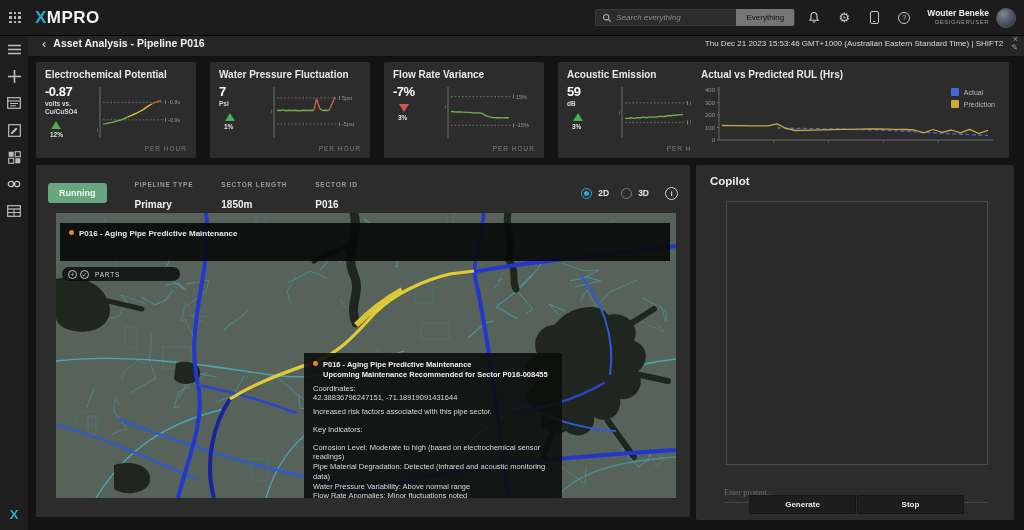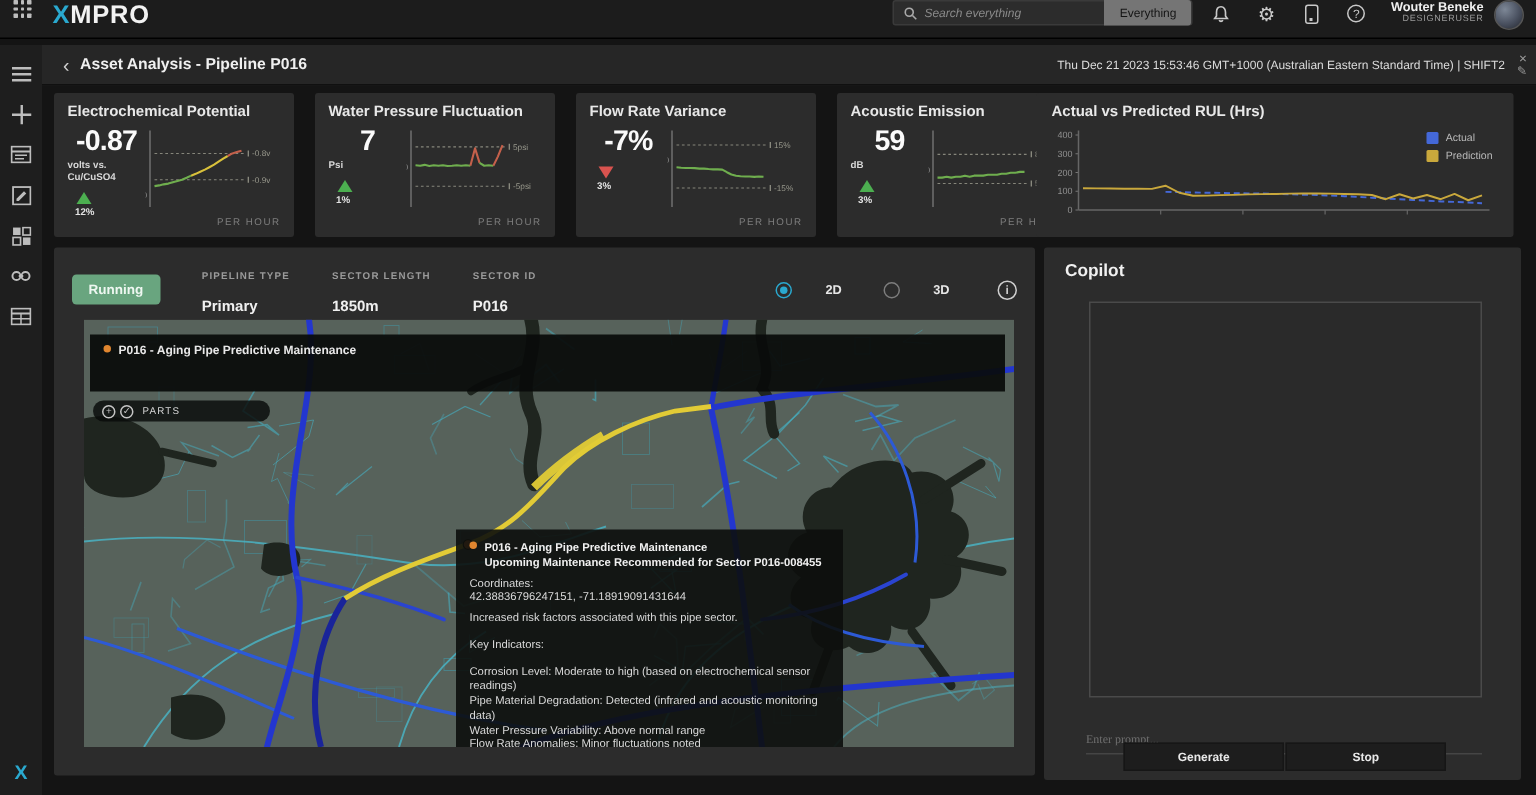--- a/index.html
+++ b/index.html
@@ -1,21 +1,21 @@
 <!DOCTYPE html>
 <html><head>
 <meta charset="utf-8">
 <style>
   * { margin:0; padding:0; box-sizing:border-box; }
   html,body { width:1024px; height:530px; background:#141414; overflow:hidden;
     font-family:"Liberation Sans", sans-serif; color:#e6e6e6; }
 
   
-  .topbar { position:absolute; left:0; top:0; width:1024px; height:26px; background:#1c1c1c;
-    display:flex; align-items:flex-start; border-bottom:1px solid #000; z-index:10; }
+  .topbar { position:absolute; left:0; top:0; width:1024px; height:36px; background:#1c1c1c;
+    display:flex; align-items:center; border-bottom:1px solid #000; z-index:10; }
   .waffle { width:12px; height:12px; margin-left:9px; display:grid; grid-template-columns:repeat(3,1fr); gap:2px; cursor:pointer;}
   .waffle i { width:2.5px; height:2.5px; background:#bdbdbd; border-radius:0.5px;}
   .logo { margin-left:14px; font-size:17px; font-weight:800; letter-spacing:0.5px; color:#f2f2f2;}
   .logo b { color:#2aa9cf; font-weight:800;}
   .top-spacer { flex:1; }
   .searchwrap { display:flex; align-items:center; height:17px; background:#2c2c2c; border:1px solid #3a3a3a; border-radius:2px; width:200px;}
   .searchwrap svg { margin:0 4px 0 6px; }
   .searchwrap input { flex:1; background:transparent; border:none; outline:none; color:#cfcfcf;
     font-size:8px; font-style:italic; font-family:"Liberation Sans", sans-serif; min-width:0;}
   .scopebtn { height:17px; background:#757575; color:#141414; border:none; font-size:8px;
@@ -51,21 +51,21 @@
   
   .main { position:absolute; left:28px; top:57px; width:996px; height:473px; background:#141414;}
   .card { background:#2c2c2c; border-radius:2px; }
 
   
   .kpi-row { position:absolute; left:8px; top:5px; display:flex; gap:14px;}
   .kpi-card { width:160px; height:96px; position:relative; padding:7px 9px;}
   .kpi-title { font-size:10px; font-weight:bold; color:#e8e8e8; white-space:nowrap;}
   .kpi-body { display:flex; margin-top:4px;}
   .kpi-left { width:52px; flex:none;}
-  .kpi-value { font-size:19px; font-weight:bold; color:#fafafa; letter-spacing:-0.5px;text-align:center;}
+  .kpi-value { font-size:13px; font-weight:bold; color:#fafafa; letter-spacing:-0.5px;}
   .kpi-unit { font-size:6.5px; font-weight:bold; color:#d8d8d8; line-height:1.2; margin-top:1px;}
   .tri { width:0; height:0; margin:5px 0 2px 6px;}
   .tri-up { border-left:5px solid transparent; border-right:5px solid transparent; border-bottom:8px solid #4caf50;}
   .tri-down { border-left:5px solid transparent; border-right:5px solid transparent; border-top:8px solid #d9534f;}
   .kpi-change { font-size:6.5px; font-weight:bold; color:#e2e2e2; margin-left:5px; margin-top:2px;}
   .spark { width:100px; height:54px; flex:none; margin-top:2px;}
   .kpi-caption { position:absolute; right:9px; bottom:6px; font-size:6.5px; color:#7d7d7d; letter-spacing:1px;}
 
   
   .rul-card { position:absolute; left:663px; top:5px; width:318px; height:96px; padding:7px 10px;}
@@ -75,21 +75,21 @@
   .legend-item { display:flex; align-items:center; margin-bottom:4px;}
   .legend-chip { width:8px; height:8px; margin-right:5px; border-radius:1px;}
 
   
   .left-card { position:absolute; left:8px; top:108px; width:654px; height:352px; padding:10px 12px;}
   .status-row { display:flex; align-items:center; height:36px;}
   .badge { background:#69a57f; color:#eef7f1; font-size:9px; padding:5px 11px; border-radius:3px; font-weight:bold;}
   .field { margin-left:28px; line-height:1.3;}
   .field-label { font-size:6.5px; color:#9a9a9a; letter-spacing:0.8px; font-weight:bold;}
   .field-value { font-size:10px; font-weight:bold; color:#f0f0f0; margin-top:2px;}
-  .view-toggles { margin-left:auto; display:flex; align-items:center; gap:22px;}
+  .view-toggles { margin-left:auto; display:flex; align-items:center; gap:6px;}
   .radio { width:11px; height:11px; border:1.5px solid #7d7d7d; border-radius:50%; display:flex; align-items:center; justify-content:center; cursor:pointer;}
   .radio .dot { width:5px; height:5px; border-radius:50%; background:transparent;}
   .radio.sel { border-color:#2aa9cf;}
   .radio.sel .dot { background:#2aa9cf;}
   .radio-label { font-size:8.5px; font-weight:bold; color:#e6e6e6; margin-right:6px;}
   .infoicon { width:13px; height:13px; border:1.3px solid #cfcfcf; border-radius:50%; font-size:8px; font-weight:bold;
     display:flex; align-items:center; justify-content:center; color:#cfcfcf; margin-left:4px; cursor:pointer;}
 
   
   .map-wrap { position:absolute; left:20px; top:48px; width:620px; height:285px; overflow:hidden; cursor:grab;}

